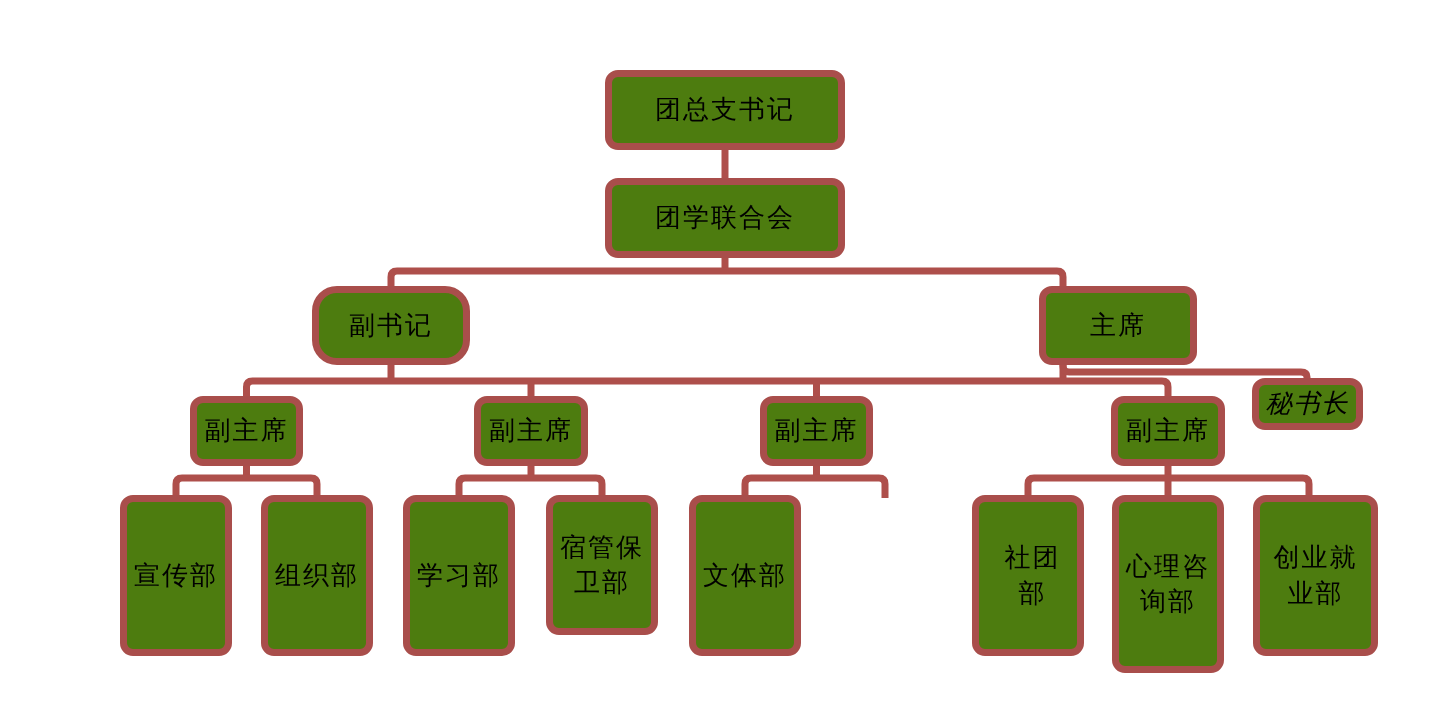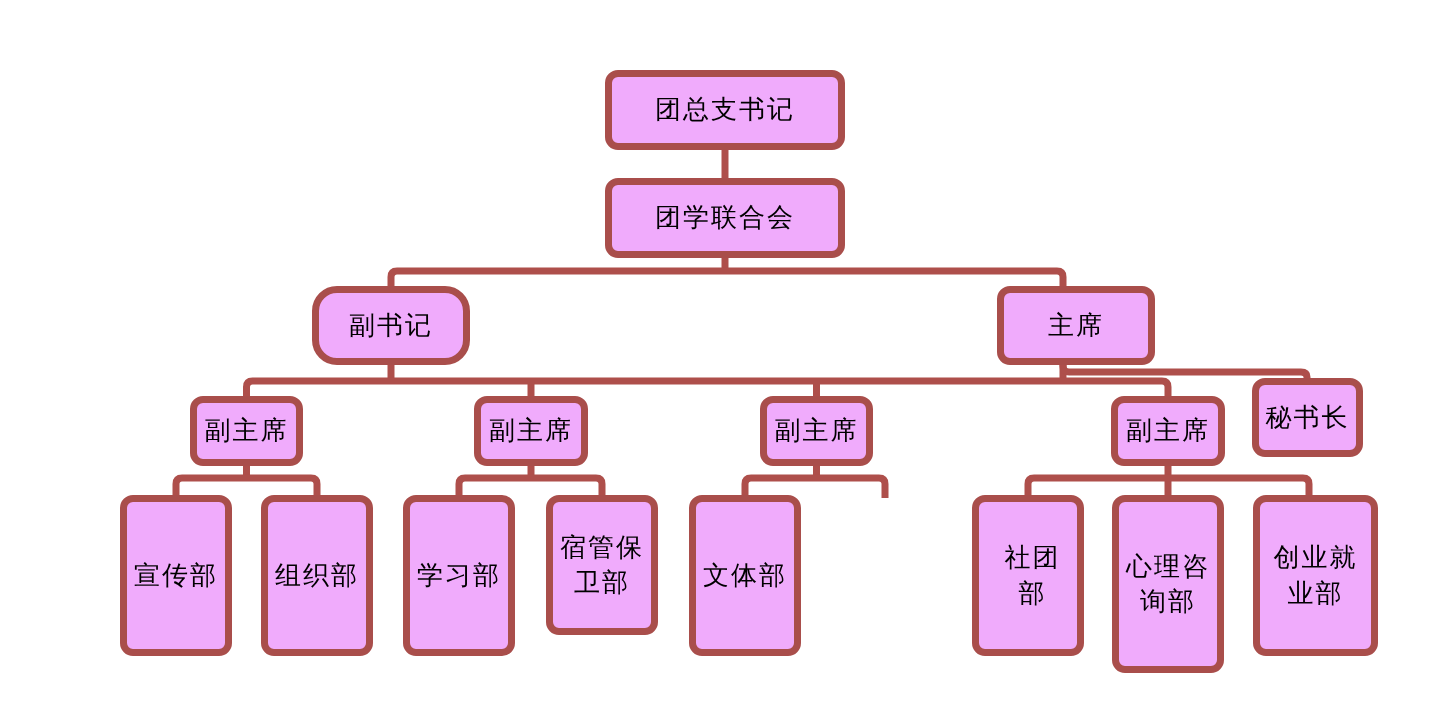--- a/index.html
+++ b/index.html
@@ -24,45 +24,45 @@
   .connectors path {
     fill: none;
     stroke: #AE4F4B;
     stroke-width: 7;
     stroke-linecap: butt;
   }
   .node {
     position: absolute;
     z-index: 2;
     box-sizing: border-box;
-    background: #f0abfc;
+    background: #4d7c0f;
     border: 7px solid #A94E4B;
     border-radius: 13px;
     display: flex;
     align-items: center;
     justify-content: center;
     text-align: center;
     color: #000000;
     font-size: 26px;
     letter-spacing: 2px;
     line-height: 1.35;
     padding: 2px 4px;
   }
   
   #n0 { left: 605px; top:  70px; width: 240px; height: 80px; }
   #n1 { left: 605px; top: 178px; width: 240px; height: 80px; }
   
   #n2 { left: 312px; top: 286px; width: 158px; height: 79px; border-radius: 25px; }
-  #n3 { left: 997px; top: 286px; width: 158px; height: 79px; }
+  #n3 { left: 1039px; top: 286px; width: 158px; height: 79px; }
   
   #n4 { left: 190px;  top: 396px; width: 113px; height: 70px; }
   #n5 { left: 474px;  top: 396px; width: 114px; height: 70px; }
   #n6 { left: 760px;  top: 396px; width: 113px; height: 70px; }
   #n7 { left: 1111px; top: 396px; width: 114px; height: 70px; }
-  #n8 { left: 1252px; top: 378px; width: 111px; height: 79px; }
+  #n8 { left: 1252px; top: 378px; width: 111px; height: 52px; font-style: italic; }
   
   #n9  { left: 120px;  top: 495px; width: 112px; height: 161px; }
   #n10 { left: 261px;  top: 495px; width: 112px; height: 161px; }
   #n11 { left: 403px;  top: 495px; width: 112px; height: 161px; }
   #n12 { left: 546px;  top: 495px; width: 112px; height: 140px; }
   #n13 { left: 689px;  top: 495px; width: 112px; height: 161px; }
   #n14 { left: 829px;  top: 495px; width: 112px; height: 161px; }
   #n15 { left: 972px;  top: 495px; width: 112px; height: 161px; padding-left: 13px; }
   #n16 { left: 1112px; top: 495px; width: 112px; height: 178px; }
   #n17 { left: 1253px; top: 495px; width: 125px; height: 161px; }

